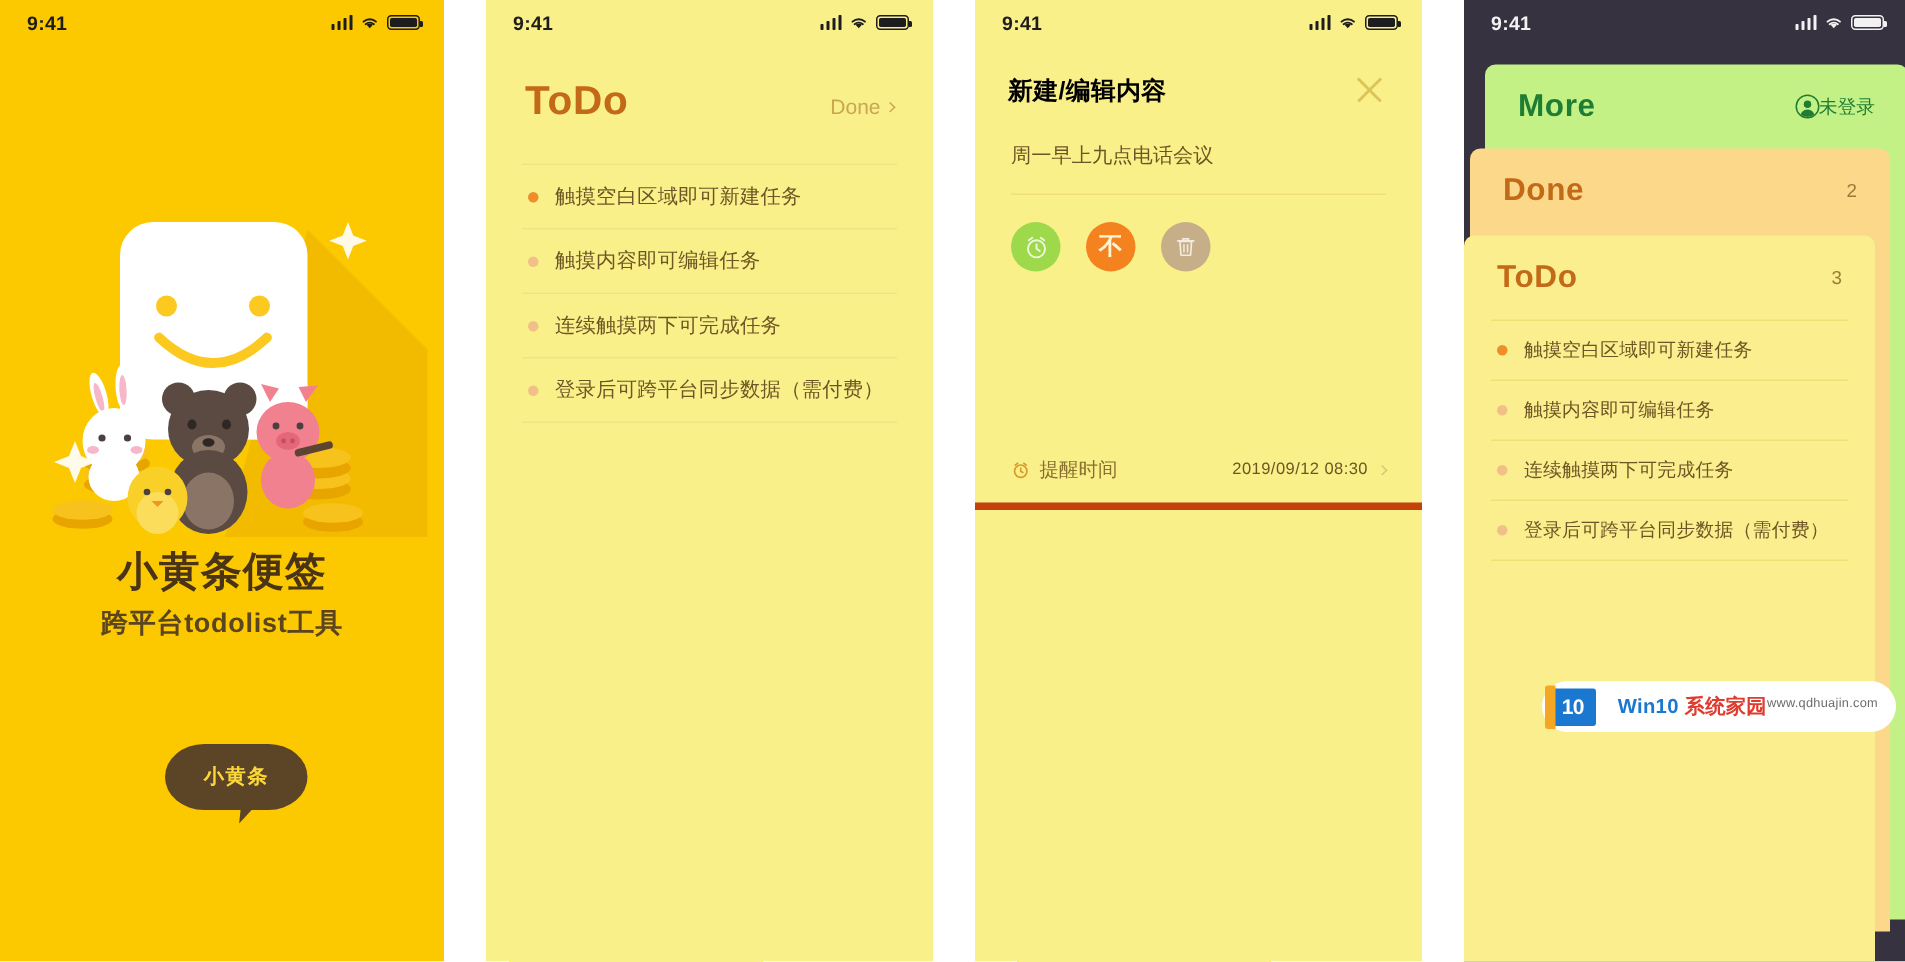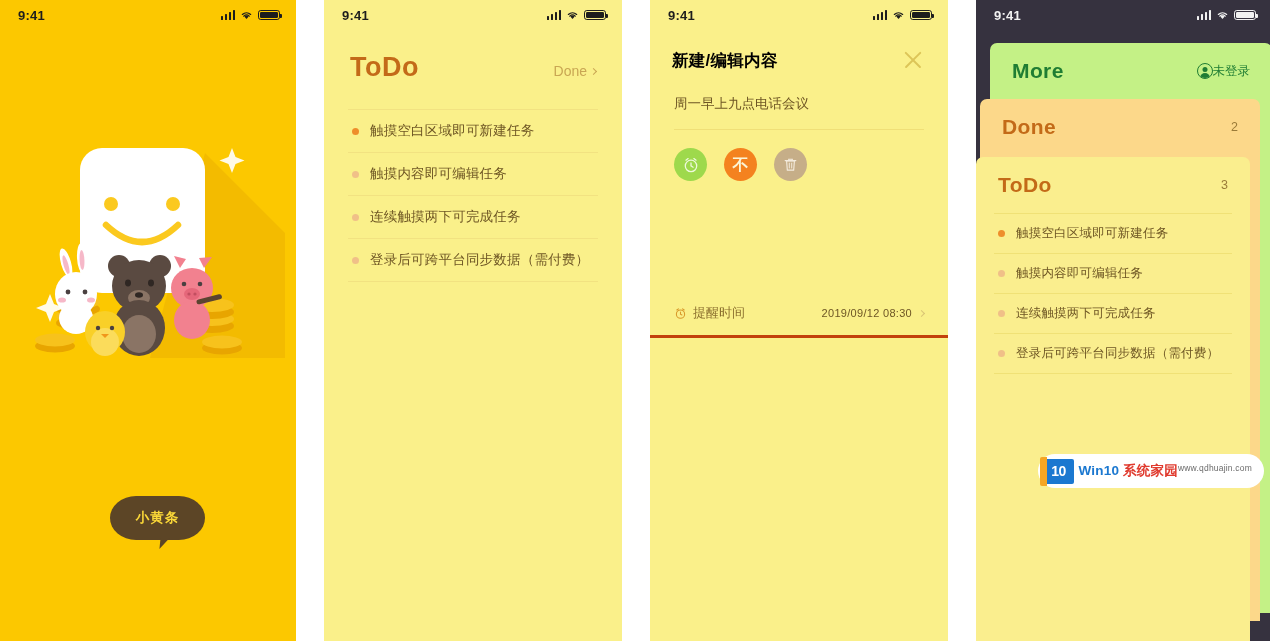--- a/index.html
+++ b/index.html
@@ -202,21 +202,21 @@
   .act-alarm { background: #9ED94C; }
   .act-no    { background: #F4821F; }
   .act-del   { background: #C6AE88; }
   .act-no span {
     color: #FBF4D6; font-size: 16px; font-weight: bold; line-height: 1;
   }
   .reminder-row {
     display: flex; align-items: center;
     margin-top: 123px;
     padding: 0 24px 13px 24px;
-    border-bottom: 3px solid #c2410c;
+    border-bottom: 5px solid #c2410c;
     cursor: pointer;
   }
   .rem-label {
     display: flex; align-items: center; gap: 6px;
     font-size: 13px; color: #8B6F2E;
   }
   .rem-val {
     margin-left: auto; margin-right: 12px;
     font-size: 11px; color: #6E5624; letter-spacing: .3px;
   }
@@ -282,21 +282,21 @@
   .card-list .task-row { padding: 11px 2px 11px 4px; border-bottom: 1px solid #F0E176; }
   .card-list .task-row:first-child { border-top: 1px solid #F0E176; }
   .card-list .task-text { font-size: 12.5px; }
 
   
   .watermark {
     position: absolute; right: 6px; bottom: 6px;
     height: 34px;
     background: #fff;
     border-radius: 17px;
-    display: flex; align-items: center; gap: 5px;
+    display: flex; align-items: center; gap: 15px;
     padding: 0 12px 0 6px;
     z-index: 90;
   }
   .wm-logo {
     width: 30px; height: 25px;
     background: #1B78D0;
     display: flex; align-items: center; justify-content: center;
     position: relative;
     border-radius: 2px;
   }
@@ -417,20 +417,24 @@
         <g>
           <ellipse cx="105" cy="224" rx="20" ry="21" fill="#F9D028"></ellipse>
           <ellipse cx="105" cy="234" rx="14" ry="14" fill="#FBDC5B"></ellipse>
           <circle cx="98" cy="220" r="2.2" fill="#4A4040"></circle>
           <circle cx="112" cy="220" r="2.2" fill="#4A4040"></circle>
           <path d="M101 226 l4 4 4 -4z" fill="#F0971C"></path>
         </g>
       </svg>
     </div>
 
+    <div class="splash-title-wrap">
+      <div class="splash-title">小黄条便签</div>
+      <div class="splash-sub">跨平台todolist工具</div>
+    </div>
     <div class="splash-btn-wrap">
       <button class="splash-btn">小黄条</button>
     </div>
   </div>
 
   <div class="gap"></div>
 
   <div class="panel p2">
     <div class="statusbar">
       <div class="sb-time">9:41</div>

